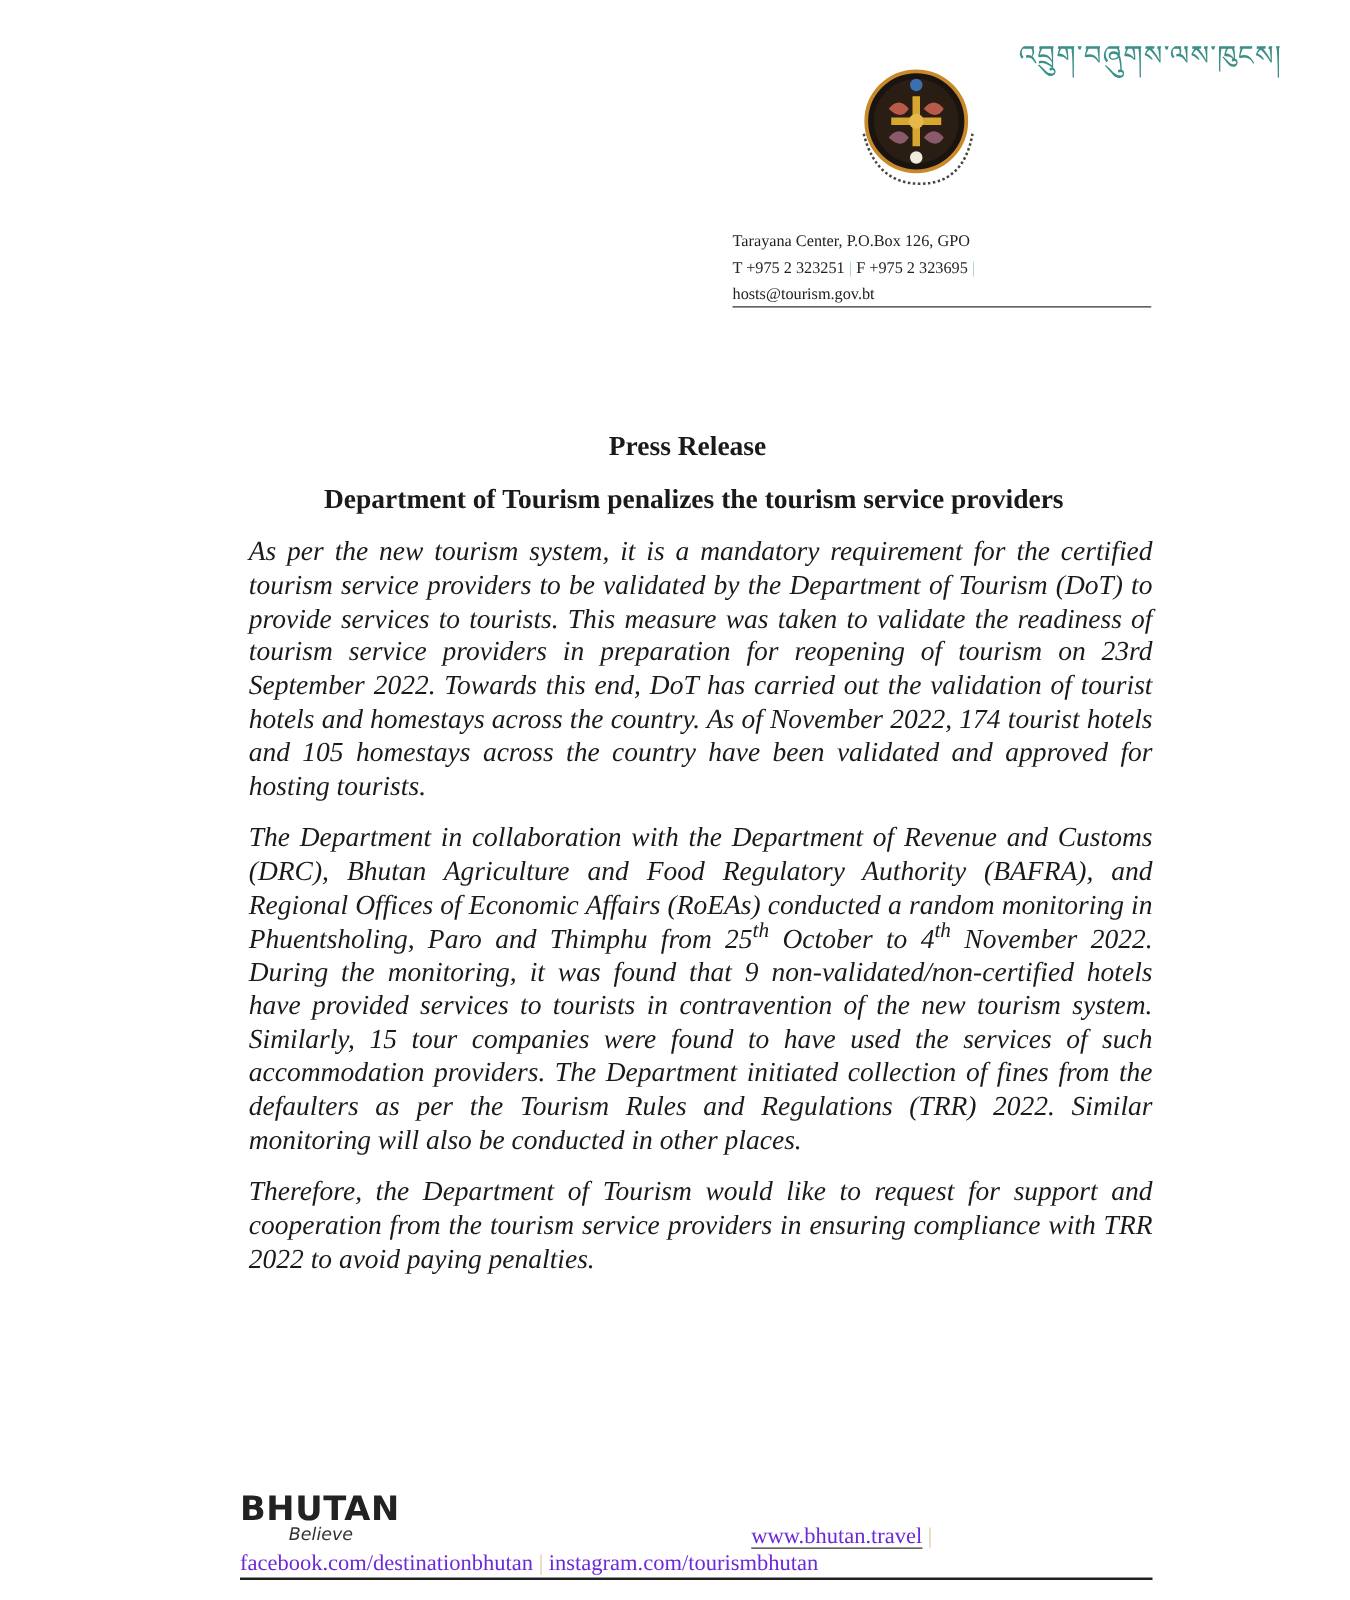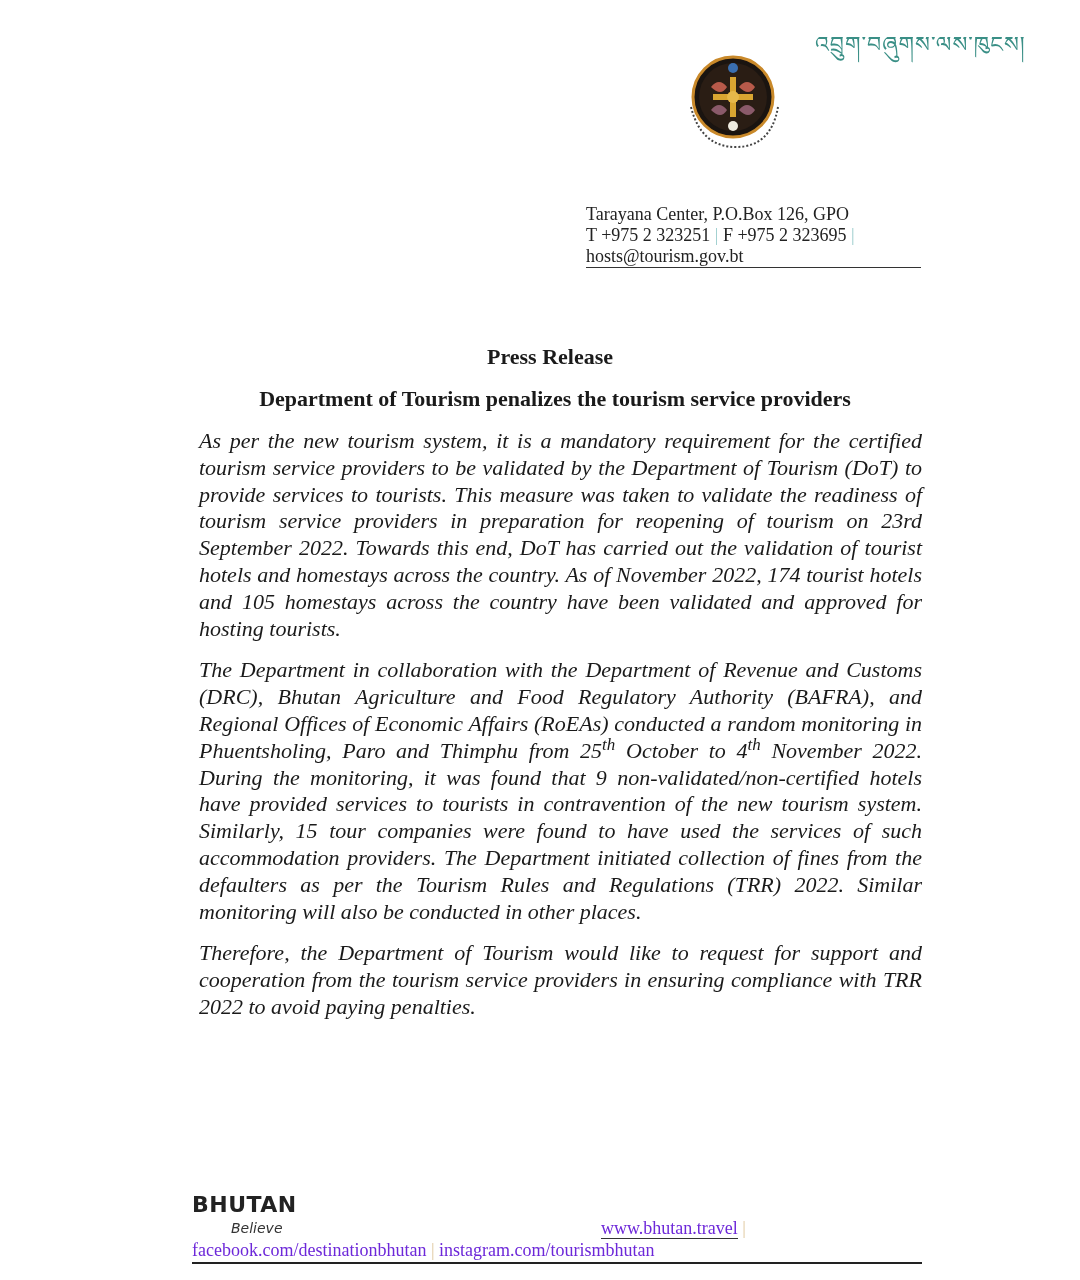--- a/index.html
+++ b/index.html
@@ -1,32 +1,32 @@
 <!DOCTYPE html>
 <html><head>
 <meta charset="utf-8">
 <style>
   html, body { margin:0; padding:0; }
   body { width:1080px; height:1280px; background:#ffffff; position:relative; overflow:hidden;
          font-family:"Liberation Serif", serif; color:#1a1a1a; }
   .dzongkha { position:absolute; left:815px; top:20px; font-size:22px; color:#3a8f86;
               font-family:"DejaVu Sans", sans-serif; letter-spacing:1px; }
   .emblem { position:absolute; left:683px; top:52px; width:100px; height:100px; }
-  .address { position:absolute; left:586px; top:204px; width:335px; font-size:18px; line-height:21px; color:#222; }
+  .address { position:absolute; left:586px; top:182px; width:335px; font-size:13px; line-height:21px; color:#222; }
   .address .line { white-space:nowrap; }
   .address .rule { border-bottom:1.5px solid #333; }
   .address .sep { color:#9cc; }
   .title { position:absolute; left:0; width:1100px; text-align:center; font-weight:bold; }
   .t1 { top:344px; font-size:22px; }
   .t2 { top:386px; font-size:22px; left:190px; width:730px; text-align:center;}
   .body { position:absolute; left:185px; width:737px; top:428px; font-size:22px; line-height:26.8px; text-align:justify; }
   .body p { margin:0 0 15px 14px;font-style:italic; }
   sup { font-size:17px; line-height:0; }
   .footer-brand { position:absolute; left:192px; top:1192px; font-family:"DejaVu Sans", sans-serif; font-weight:bold;
-                  font-size:22px; color:#222; letter-spacing:0.5px; }
+                  font-size:27px; color:#222; letter-spacing:0.5px; }
   .footer-tag { position:absolute; left:231px; top:1220px; font-family:"DejaVu Sans", sans-serif; font-style:italic;
                 font-size:14px; color:#333; }
   .footer-web { position:absolute; left:601px; top:1218px; font-size:18px; color:#3a8f86; }
   .footer-web a, .footer-social a { color:#6d28d9; text-decoration:none; }
   .footer-web a { border-bottom:1.5px solid #333; }
   .footer-social { position:absolute; left:192px; top:1240px; font-size:18px; color:#3a8f86; white-space:nowrap; }
   .pipe { color:#e0c9a0; }
   .footer-rule { position:absolute; left:192px; top:1262px; width:730px; border-bottom:2px solid #222; }
 </style>
 </head>

